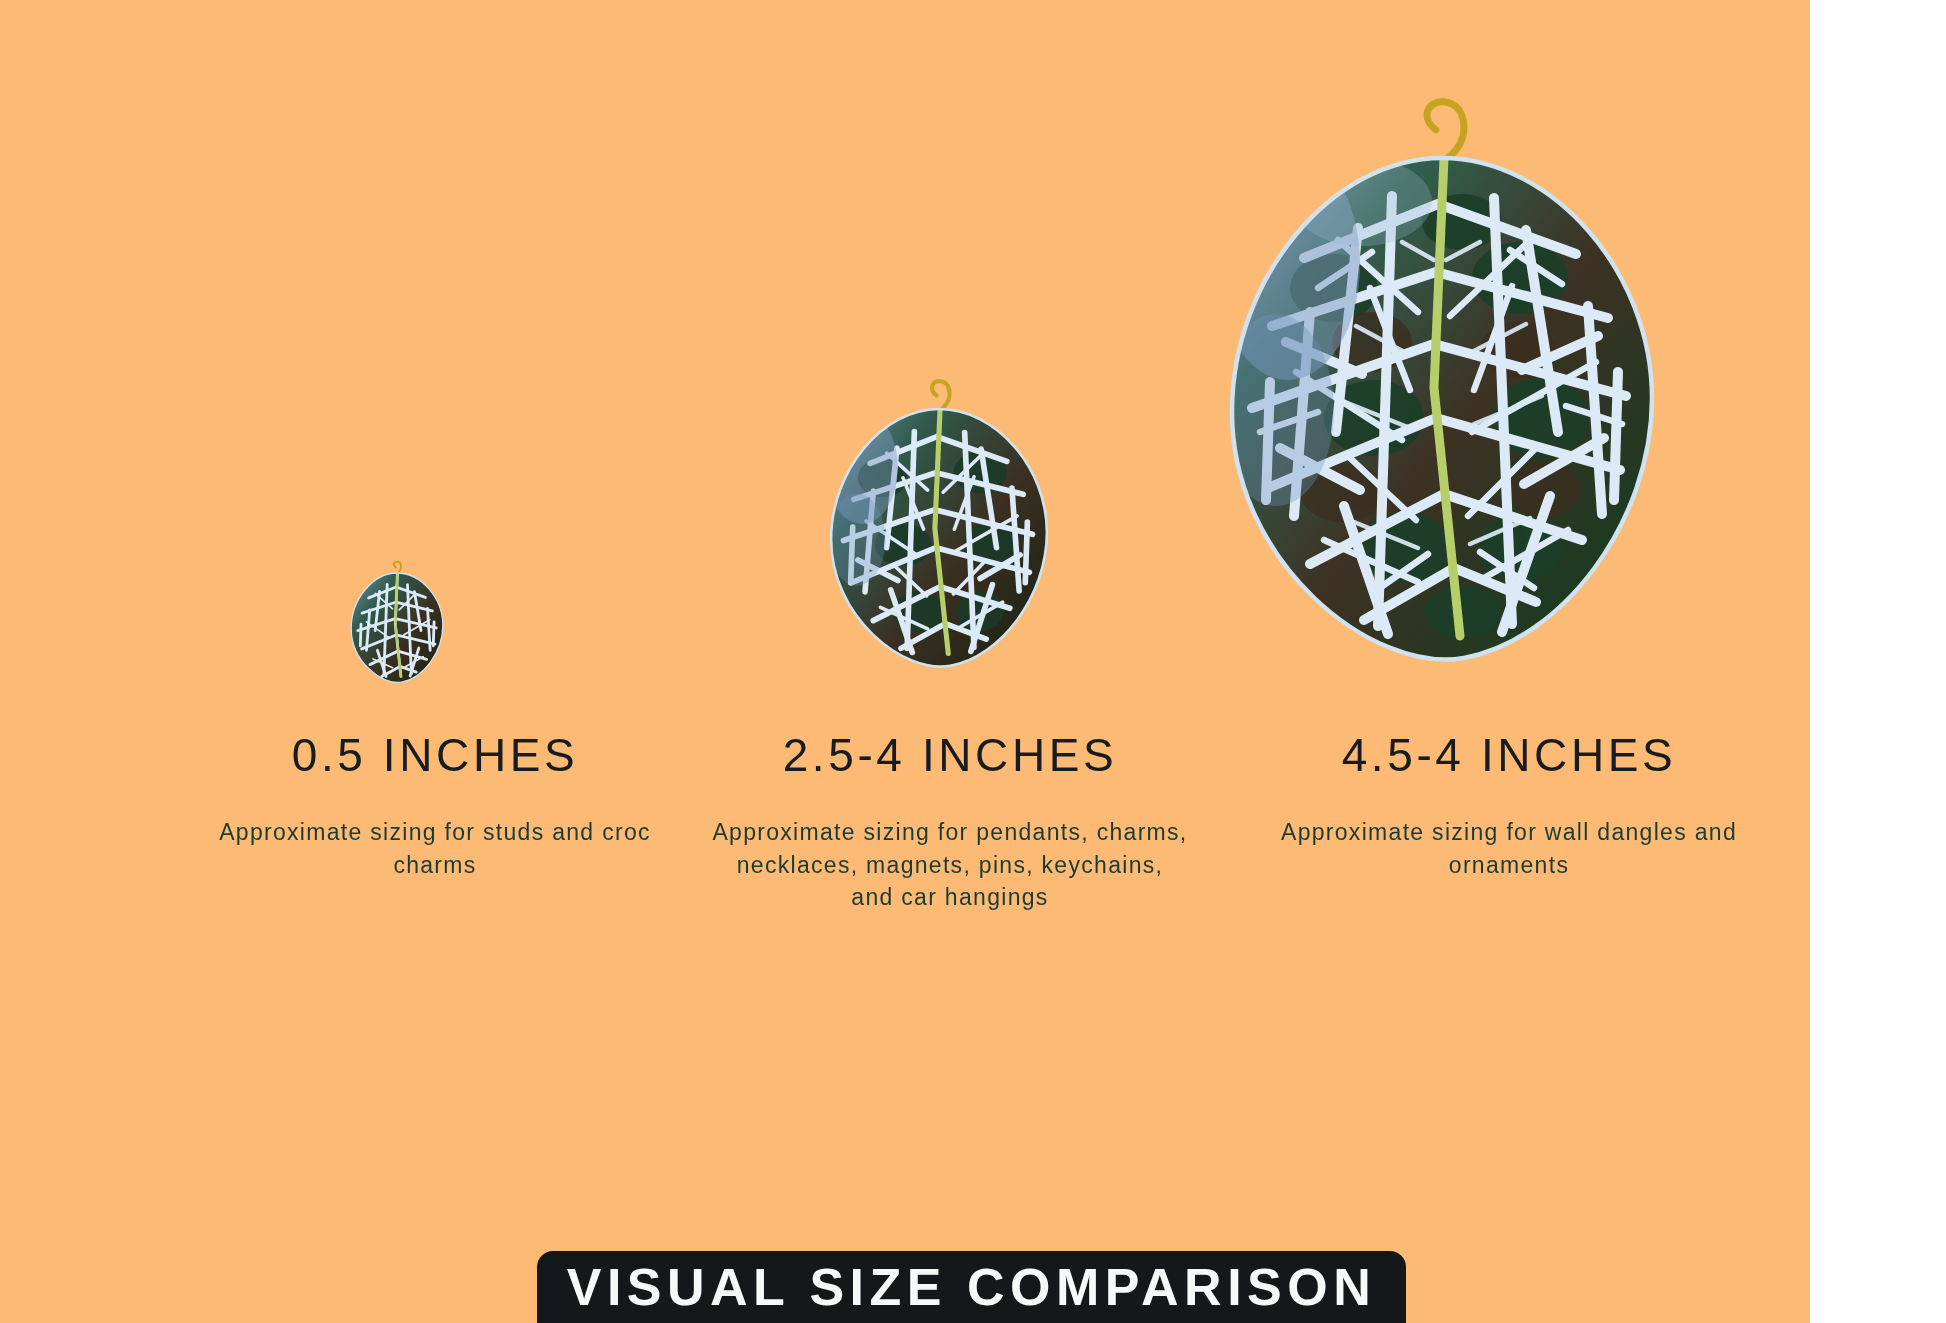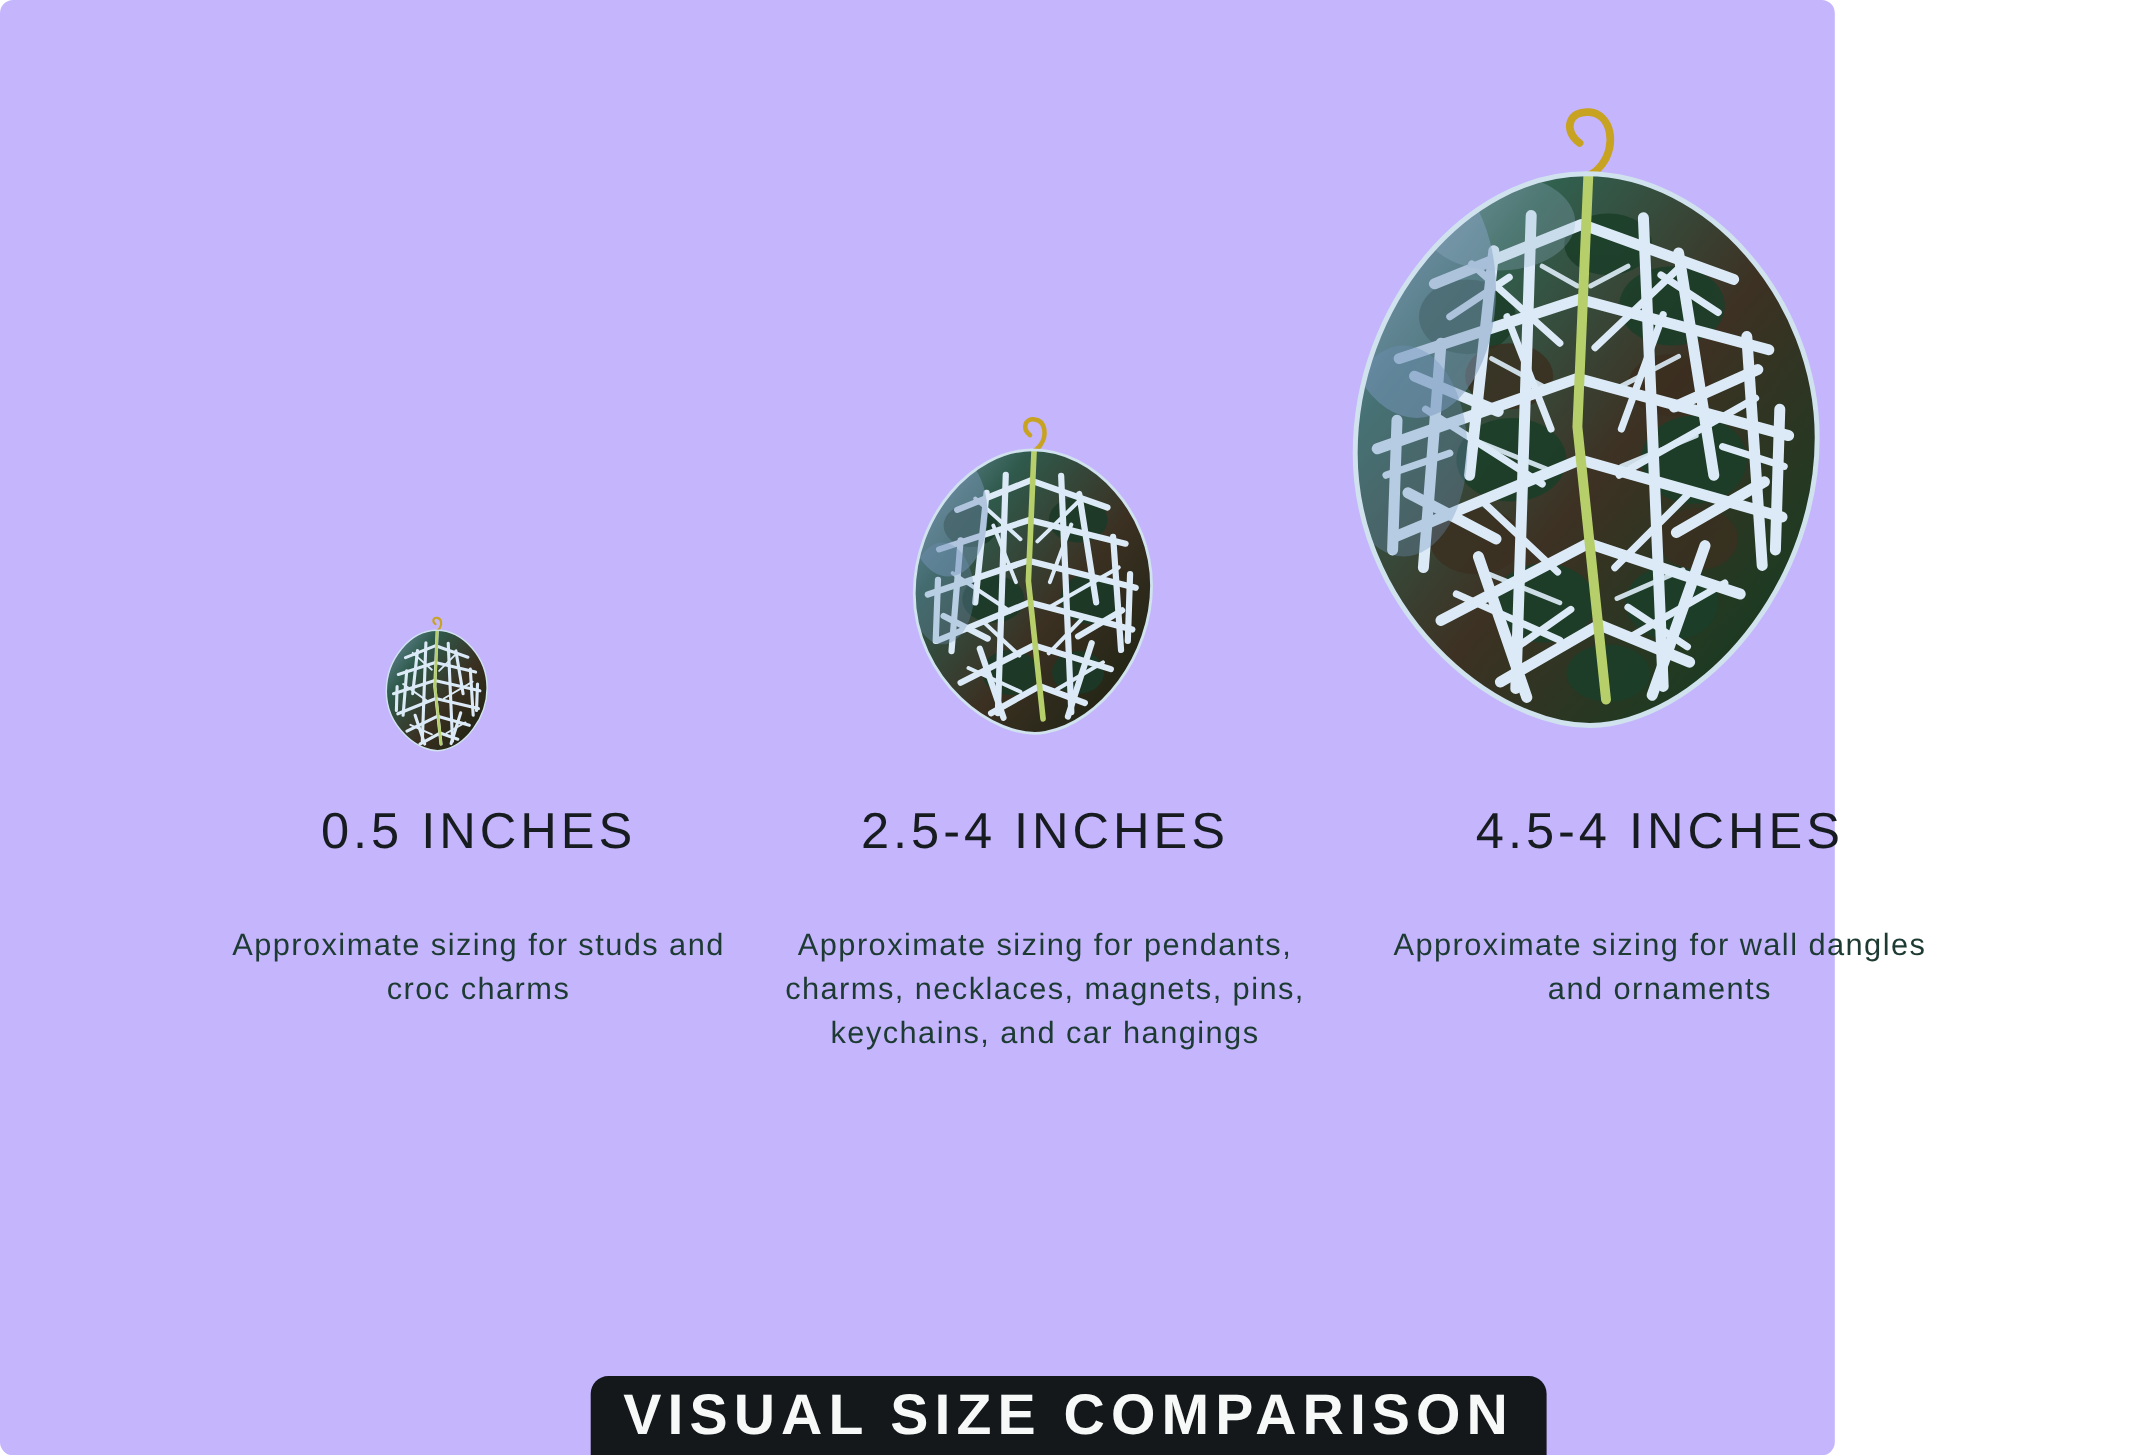--- a/index.html
+++ b/index.html
@@ -7,24 +7,23 @@
   html, body {
     width: 1946px;
     height: 1323px;
     background: #ffffff;
     font-family: "Liberation Sans", sans-serif;
     overflow: hidden;
   }
 
   #stage {
     position: relative;
-    width: 1668px;
+    width: 1810px;
     height: 1323px;
-    background: #c4b5fd;
-    border-radius: 12px;
+    background: #fdba74;
   }
 
   
   .leaf-art {
     position: absolute;
     display: block;
   }
   .leaf-small  { left: 349px;  top: 556px;  width: 96px;  height: 130px; }
   .leaf-medium { left: 826px;  top: 372px;  width: 226px; height: 300px; }
   .leaf-large  { left: 1222px; top: 92px;   width: 440px; height: 572px; }
@@ -42,23 +41,23 @@
     font-family: "Liberation Sans", sans-serif;
     font-size: 46px;
     font-weight: 400;
     letter-spacing: 3.6px;
     color: #171c20;
     line-height: 1.0;
     white-space: nowrap;
   }
 
   .size-desc {
-    margin-top: 61px;
-    font-family: "Liberation Sans", sans-serif;
-    font-size: 28px;
+    margin-top: 38px;
+    font-family: "Liberation Sans", sans-serif;
+    font-size: 23px;
     font-weight: 500;
     letter-spacing: 1.3px;
     line-height: 1.42;
     color: #1d3a33;
   }
 
   
   .banner {
     position: absolute;
     left: 537px;

